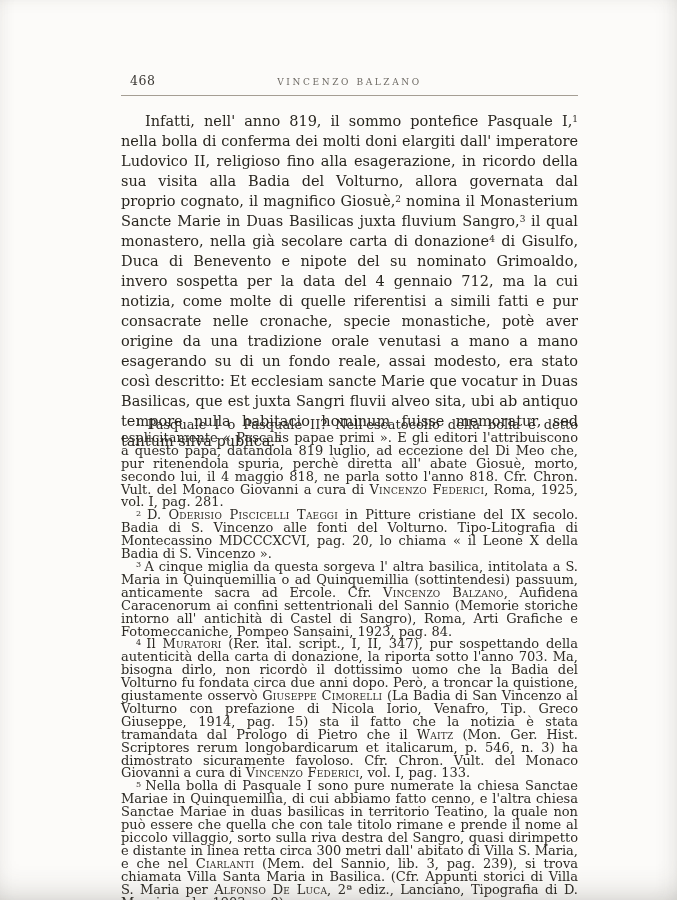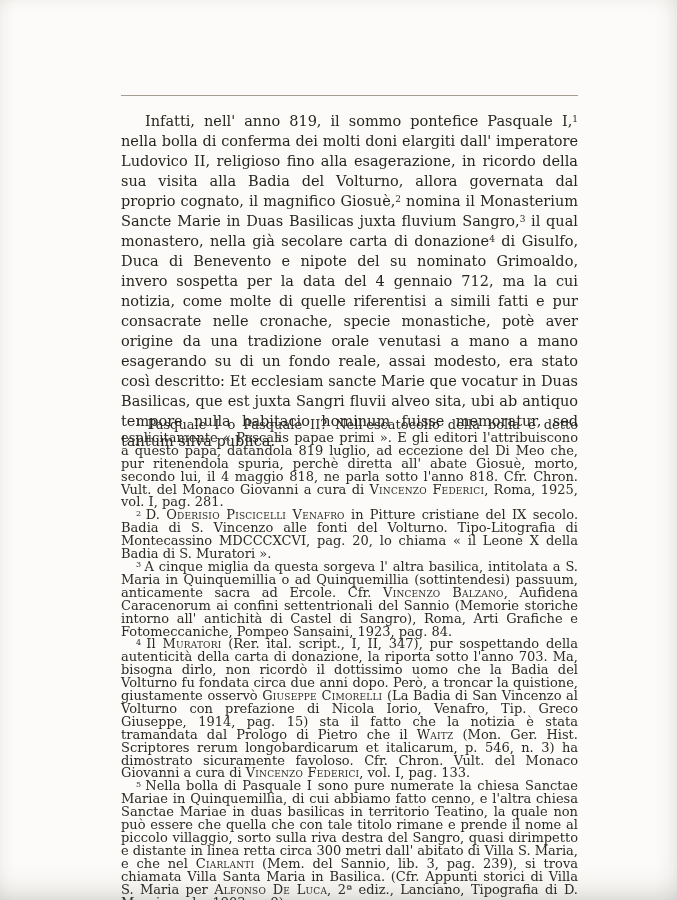--- a/index.html
+++ b/index.html
@@ -91,28 +91,32 @@
     position: relative;
     top: -0.45em;
     line-height: 0;
   }
 </style>
 </head>
 <body>
 
 <div class="page">
 
+  <header class="running-header">
+    <span class="page-number">468</span>
+    <span class="running-title">VINCENZO BALZANO</span>
+  </header>
 
   <hr class="header-rule">
 
   <main class="body-text">
     <p class="paragraph"><span>Infatti, nell' anno 819, il sommo pontefice Pasquale I,</span><span class="seg-sup">1</span><span> nella bolla di conferma dei molti doni elargiti dall' imperatore Ludovico II, religioso fino alla esagerazione, in ricordo della sua visita alla Badia del Volturno, allora governata dal proprio cognato, il magnifico Giosuè,</span><span class="seg-sup">2</span><span> nomina il </span><span class="seg-i">Monasterium Sancte Marie in Duas Basilicas juxta fluvium Sangro,</span><span class="seg-sup">3</span><span> il qual monastero, nella già secolare carta di donazione</span><span class="seg-sup">4</span><span> di Gisulfo, Duca di Benevento e nipote del su nominato Grimoaldo, invero sospetta per la data del 4 gennaio 712, ma la cui notizia, come molte di quelle riferentisi a simili fatti e pur consacrate nelle cronache, specie monastiche, potè aver origine da una tradizione orale venutasi a mano a mano esagerando su di un fondo reale, assai modesto, era stato così descritto: </span><span class="seg-i">Et ecclesiam sancte Marie que vocatur in Duas Basilicas, que est juxta Sangri fluvii alveo sita, ubi ab antiquo tempore nulla habitacio hominum fuisse memoratur, sed tantum silva publica.</span><span class="seg-sup">5</span></p>
   </main>
 
   <section class="footnotes">
       <p class="footnote"><span class="seg-sup">1 </span><span>Pasquale I o Pasquale II? Nell'escatocollo della bolla è detto esplicitamente « </span><span class="seg-i">Pascalis papae primi</span><span> ». E gli editori l'attribuiscono a questo papa, datandola 819 luglio, ad eccezione del Di Meo che, pur ritenendola spuria, perchè diretta all' abate Giosuè, morto, secondo lui, il 4 maggio 818, ne parla sotto l'anno 818. Cfr. </span><span class="seg-i">Chron. Vult. del Monaco Giovanni a cura di</span><span> </span><span class="seg-sc">Vincenzo Federici</span><span>, Roma, 1925, vol. I, pag. 281.</span></p>
-      <p class="footnote"><span class="seg-sup">2 </span><span>D. </span><span class="seg-sc">Oderisio Piscicelli Venafro</span><span> in </span><span class="seg-i">Pitture cristiane del IX secolo. Badia di S. Vincenzo alle fonti del Volturno.</span><span> Tipo-Litografia di Montecassino MDCCCXCVI, pag. 20, lo chiama « il Leone X della Badia di S. Muratori ».</span></p>
+      <p class="footnote"><span class="seg-sup">2 </span><span>D. </span><span class="seg-sc">Oderisio Piscicelli Taeggi</span><span> in </span><span class="seg-i">Pitture cristiane del IX secolo. Badia di S. Vincenzo alle fonti del Volturno.</span><span> Tipo-Litografia di Montecassino MDCCCXCVI, pag. 20, lo chiama « il Leone X della Badia di S. Vincenzo ».</span></p>
       <p class="footnote"><span class="seg-sup">3 </span><span>A cinque miglia da questa sorgeva l' altra basilica, intitolata a S. Maria in </span><span class="seg-i">Quinquemillia</span><span> o </span><span class="seg-i">ad Quinquemillia</span><span> (sottintendesi) </span><span class="seg-i">passuum,</span><span> anticamente sacra ad Ercole. Cfr. </span><span class="seg-sc">Vincenzo Balzano</span><span>, </span><span class="seg-i">Aufidena Caracenorum ai confini settentrionali del Sannio (Memorie storiche intorno all' antichità di Castel di Sangro)</span><span>, Roma, Arti Grafiche e Fotomeccaniche, Pompeo Sansaini, 1923, pag. 84.</span></p>
       <p class="footnote"><span class="seg-sup">4 </span><span>Il </span><span class="seg-sc">Muratori</span><span> (</span><span class="seg-i">Rer. ital. script.</span><span>, I, II, 347), pur sospettando della autenticità della carta di donazione, la riporta sotto l'anno 703. Ma, bisogna dirlo, non ricordò il dottissimo uomo che la Badia del Volturno fu fondata circa due anni dopo. Però, a troncar la quistione, giustamente osservò </span><span class="seg-sc">Giuseppe Cimorelli</span><span> (</span><span class="seg-i">La Badia di San Vincenzo al Volturno con prefazione di Nicola Iorio</span><span>, Venafro, Tip. Greco Giuseppe, 1914, pag. 15) sta il fatto che la notizia è stata tramandata dal Prologo di Pietro che il </span><span class="seg-sc">Waitz</span><span> (</span><span class="seg-i">Mon. Ger. Hist. Scriptores rerum longobardicarum et italicarum</span><span>, p. 546, n. 3) ha dimostrato sicuramente favoloso. Cfr. </span><span class="seg-i">Chron. Vult. del Monaco Giovanni a cura di</span><span> </span><span class="seg-sc">Vincenzo Federici</span><span>, vol. I, pag. 133.</span></p>
       <p class="footnote"><span class="seg-sup">5 </span><span>Nella bolla di Pasquale I sono pure numerate la chiesa </span><span class="seg-i">Sanctae Mariae in Quinquemillia</span><span>, di cui abbiamo fatto cenno, e l'altra chiesa </span><span class="seg-i">Sanctae Mariae in duas basilicas in territorio Teatino</span><span>, la quale non può essere che quella che con tale titolo rimane e prende il nome al piccolo villaggio, sorto sulla riva destra del Sangro, quasi dirimpetto e distante in linea retta circa 300 metri dall' abitato di Villa S. Maria, e che nel </span><span class="seg-sc">Ciarlanti</span><span> (</span><span class="seg-i">Mem. del Sannio</span><span>, lib. 3, pag. 239), si trova chiamata </span><span class="seg-i">Villa Santa Maria in Basilica.</span><span> (Cfr. </span><span class="seg-i">Appunti storici di Villa S. Maria</span><span> per </span><span class="seg-sc">Alfonso De Luca</span><span>, 2ª ediz., Lanciano, Tipografia di D. Masciangelo, 1903, p. 9).</span></p>
     </section>
 
 </div>
 
 </body></html>

